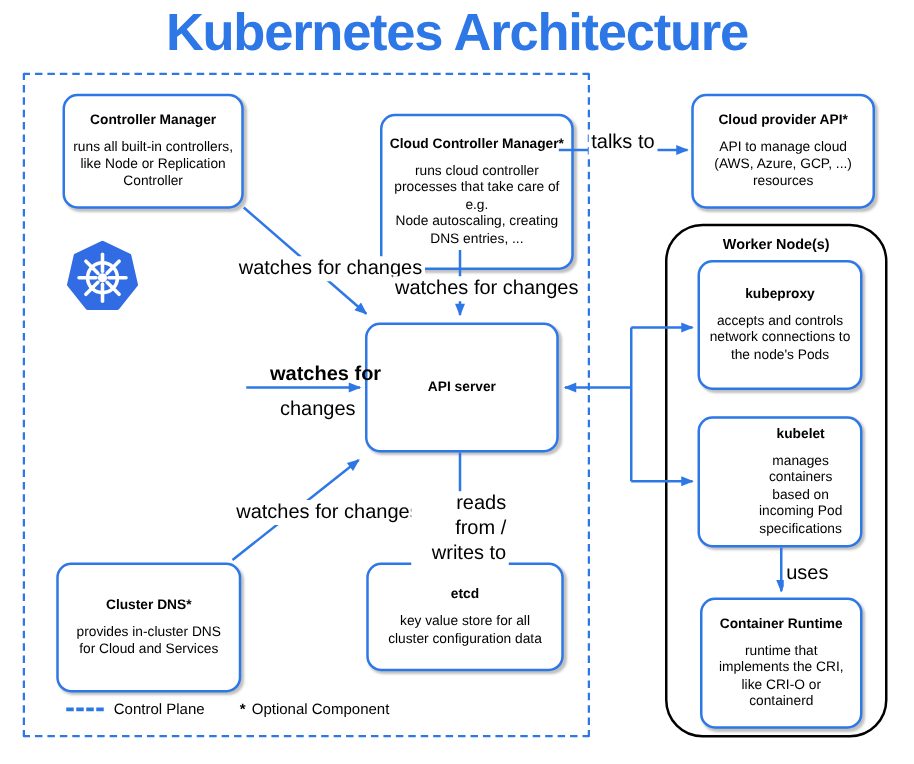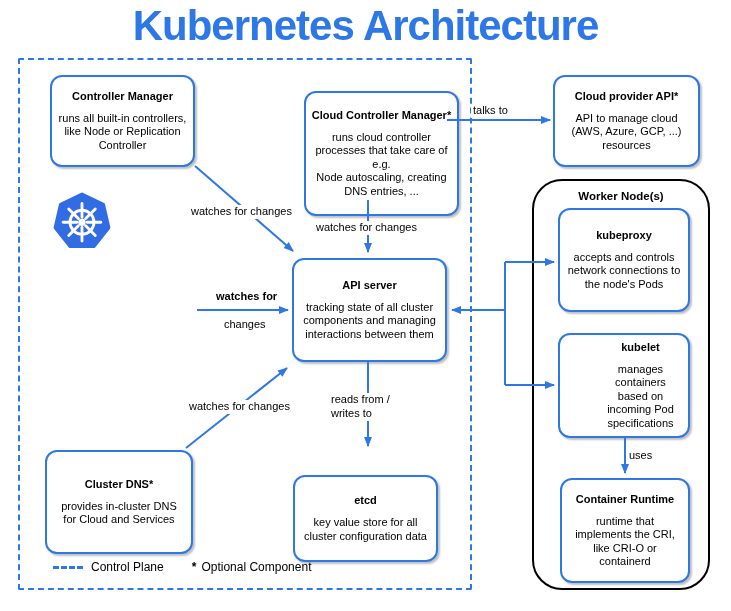--- a/index.html
+++ b/index.html
@@ -81,26 +81,26 @@
   }
   .edge { stroke: var(--accent, #2e77e6); stroke-width: 2; fill: none; }
   marker path { fill: var(--accent, #2e77e6); }
   .logo-hept { fill: var(--logo, #326ce5); stroke: var(--logo, #326ce5); stroke-width: 6; stroke-linejoin: round; }
   .logo-ring { fill: none; stroke: #fff; stroke-width: 5; }
   .logo-hub  { fill: #fff; }
   .logo-spoke { stroke: #fff; stroke-width: 5; stroke-linecap: round; }
   
   .edge-label {
     position: absolute;
-    font-size: 11px;
+    font-size: 16px;
     line-height: 1.25;
     background: #fff;
     padding: 0 2px;
     white-space: pre-line;
-    text-align: left;
+    text-align: right;
     z-index: 6;
   }
   .edge-label.nobg { background: transparent; }
   
   .legend {
     position: absolute;
     left: 53px; top: 560px;
     display: flex;
     align-items: center;
     font-size: 12px;
@@ -146,32 +146,29 @@
   <div class="node" style="left:553px; top:75px; width:147px; height:92px;">
     <div class="node-title">Cloud provider API*</div>
     <div class="node-body">API to manage cloud
 (AWS, Azure, GCP, ...)
 resources</div>
   </div>
 
 
   <div class="node" style="left:292px; top:258px; width:155px; height:104px;">
     <div class="node-title">API server</div>
-    <div class="node-body">tracking state of all cluster
-components and managing
-interactions between them</div>
   </div>
 
   <div class="node" style="left:45px; top:450px; width:148px; height:104px;">
     <div class="node-title">Cluster DNS*</div>
     <div class="node-body">provides in-cluster DNS
 for Cloud and Services</div>
   </div>
 
-  <div class="node" style="left:293px; top:475px; width:145px; height:87px;">
+  <div class="node" style="left:293px; top:450px; width:158px; height:87px;">
     <div class="node-title">etcd</div>
     <div class="node-body">key value store for all
 cluster configuration data</div>
   </div>
 
   <div class="node" style="left:558px; top:208px; width:132px; height:104px;">
     <div class="node-title">kubeproxy</div>
     <div class="node-body">accepts and controls
 network connections to
 the node's Pods</div>

